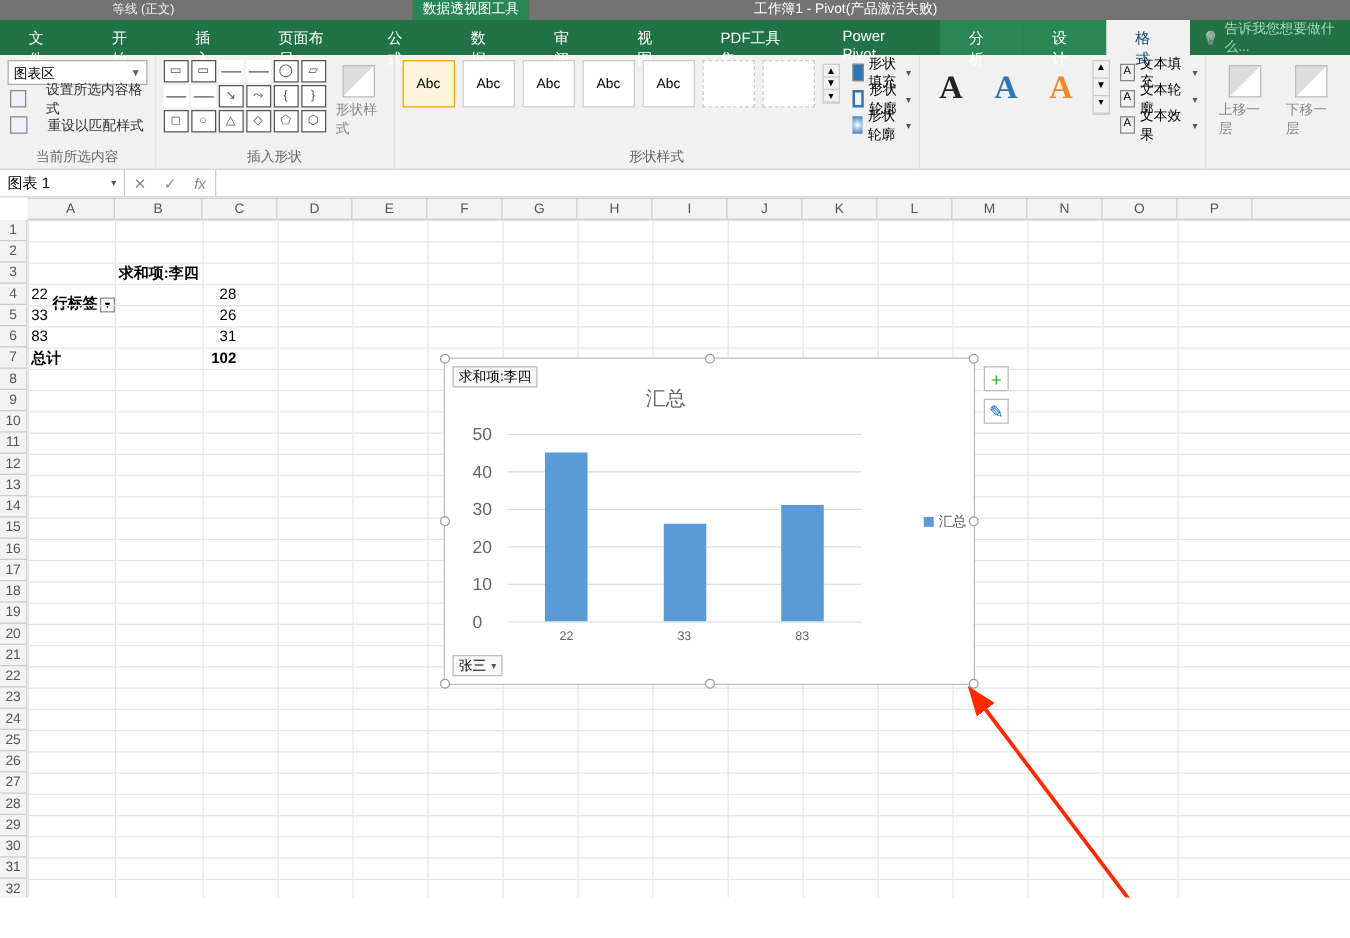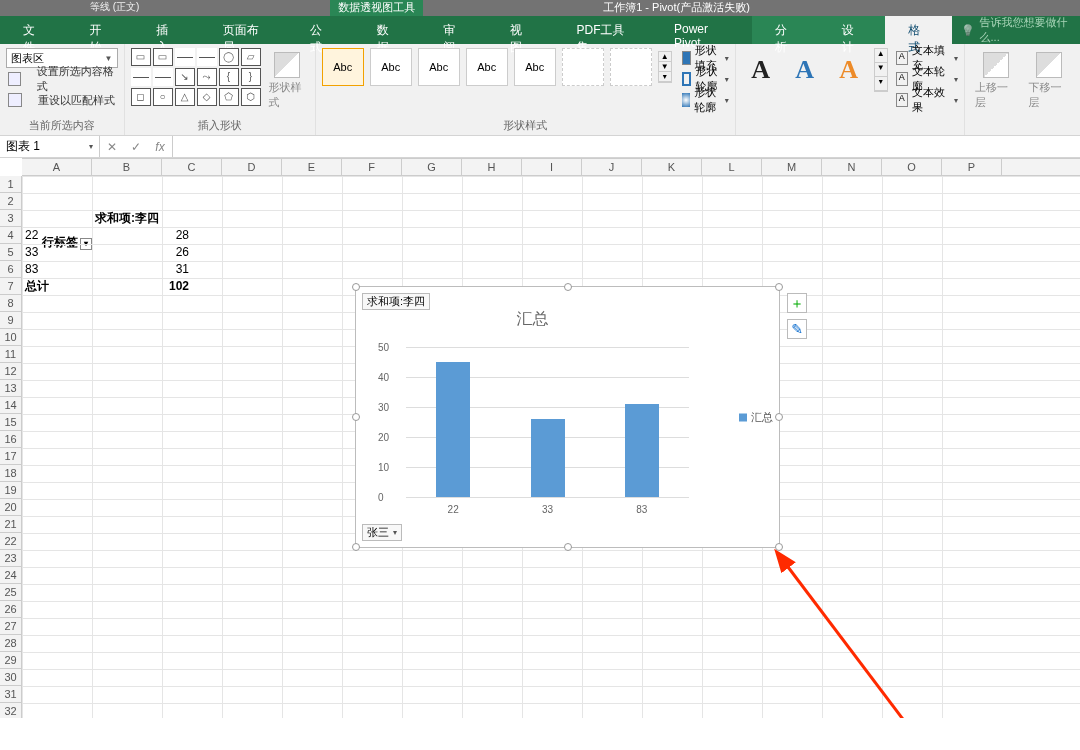--- a/index.html
+++ b/index.html
@@ -93,21 +93,21 @@
   .ch-t{left:50%; top:-4px; margin-left:-4px;} .ch-b{left:50%; bottom:-4px; margin-left:-4px;}
   .ch-l{left:-4px; top:50%; margin-top:-4px;} .ch-r{right:-4px; top:50%; margin-top:-4px;}
 
   .chart-field{ position:absolute; left:6px; top:6px; border:1px solid #bbb; font-size:11px; padding:0 4px; background:#f8f8f8;}
   .chart-filter{ position:absolute; left:6px; bottom:6px; border:1px solid #bbb; font-size:11px; padding:0 4px 0 4px; background:#f8f8f8; display:flex; align-items:center; gap:4px;}
   .chart-title{ position:absolute; left:0; right:70px; top:22px; text-align:center; font-size:16px; color:#666;}
   .legend{ position:absolute; right:6px; top:50%; transform:translateY(-50%); font-size:11px; color:#555; display:flex; align-items:center; gap:4px;}
   .legend .box{ width:8px; height:8px; background:#5b9bd5; display:inline-block;}
 
   .plot{ position:absolute; left:50px; right:90px; top:60px; bottom:50px;}
-  .plot .ylab{ position:absolute; left:-28px; font-size:10px; color:#666; transform:translateY(-50%);}
+  .plot .ylab{ position:absolute; left:-28px; font-size:14px; color:#666; transform:translateY(-50%);}
   .plot .xlab{ position:absolute; bottom:-18px; font-size:10px; color:#666; transform:translateX(-50%);}
   .plot .hg{ position:absolute; left:0; right:0; border-top:1px solid #ddd;}
   .plot .bar{ position:absolute; bottom:0; width:34px; background:#5b9bd5;}
 
   .side-btns{ position:absolute; right:-28px; top:6px; display:flex; flex-direction:column; gap:6px;}
   .side-btns div{ width:20px; height:20px; border:1px solid #bbb; background:#fff; text-align:center; line-height:18px; font-size:14px;}
   .plus{color:#0a0;}
   .brush{color:#06c; font-size:12px;}
 
   

